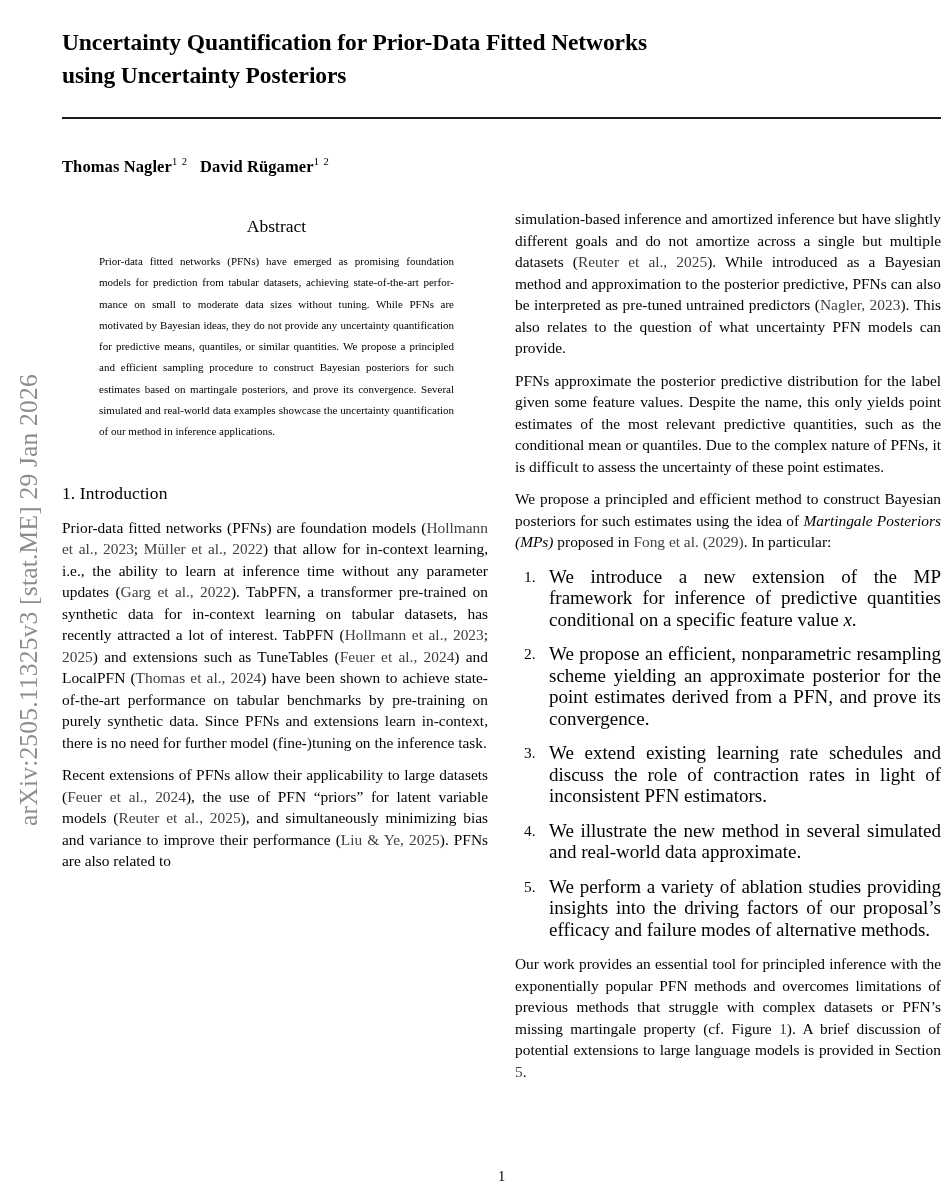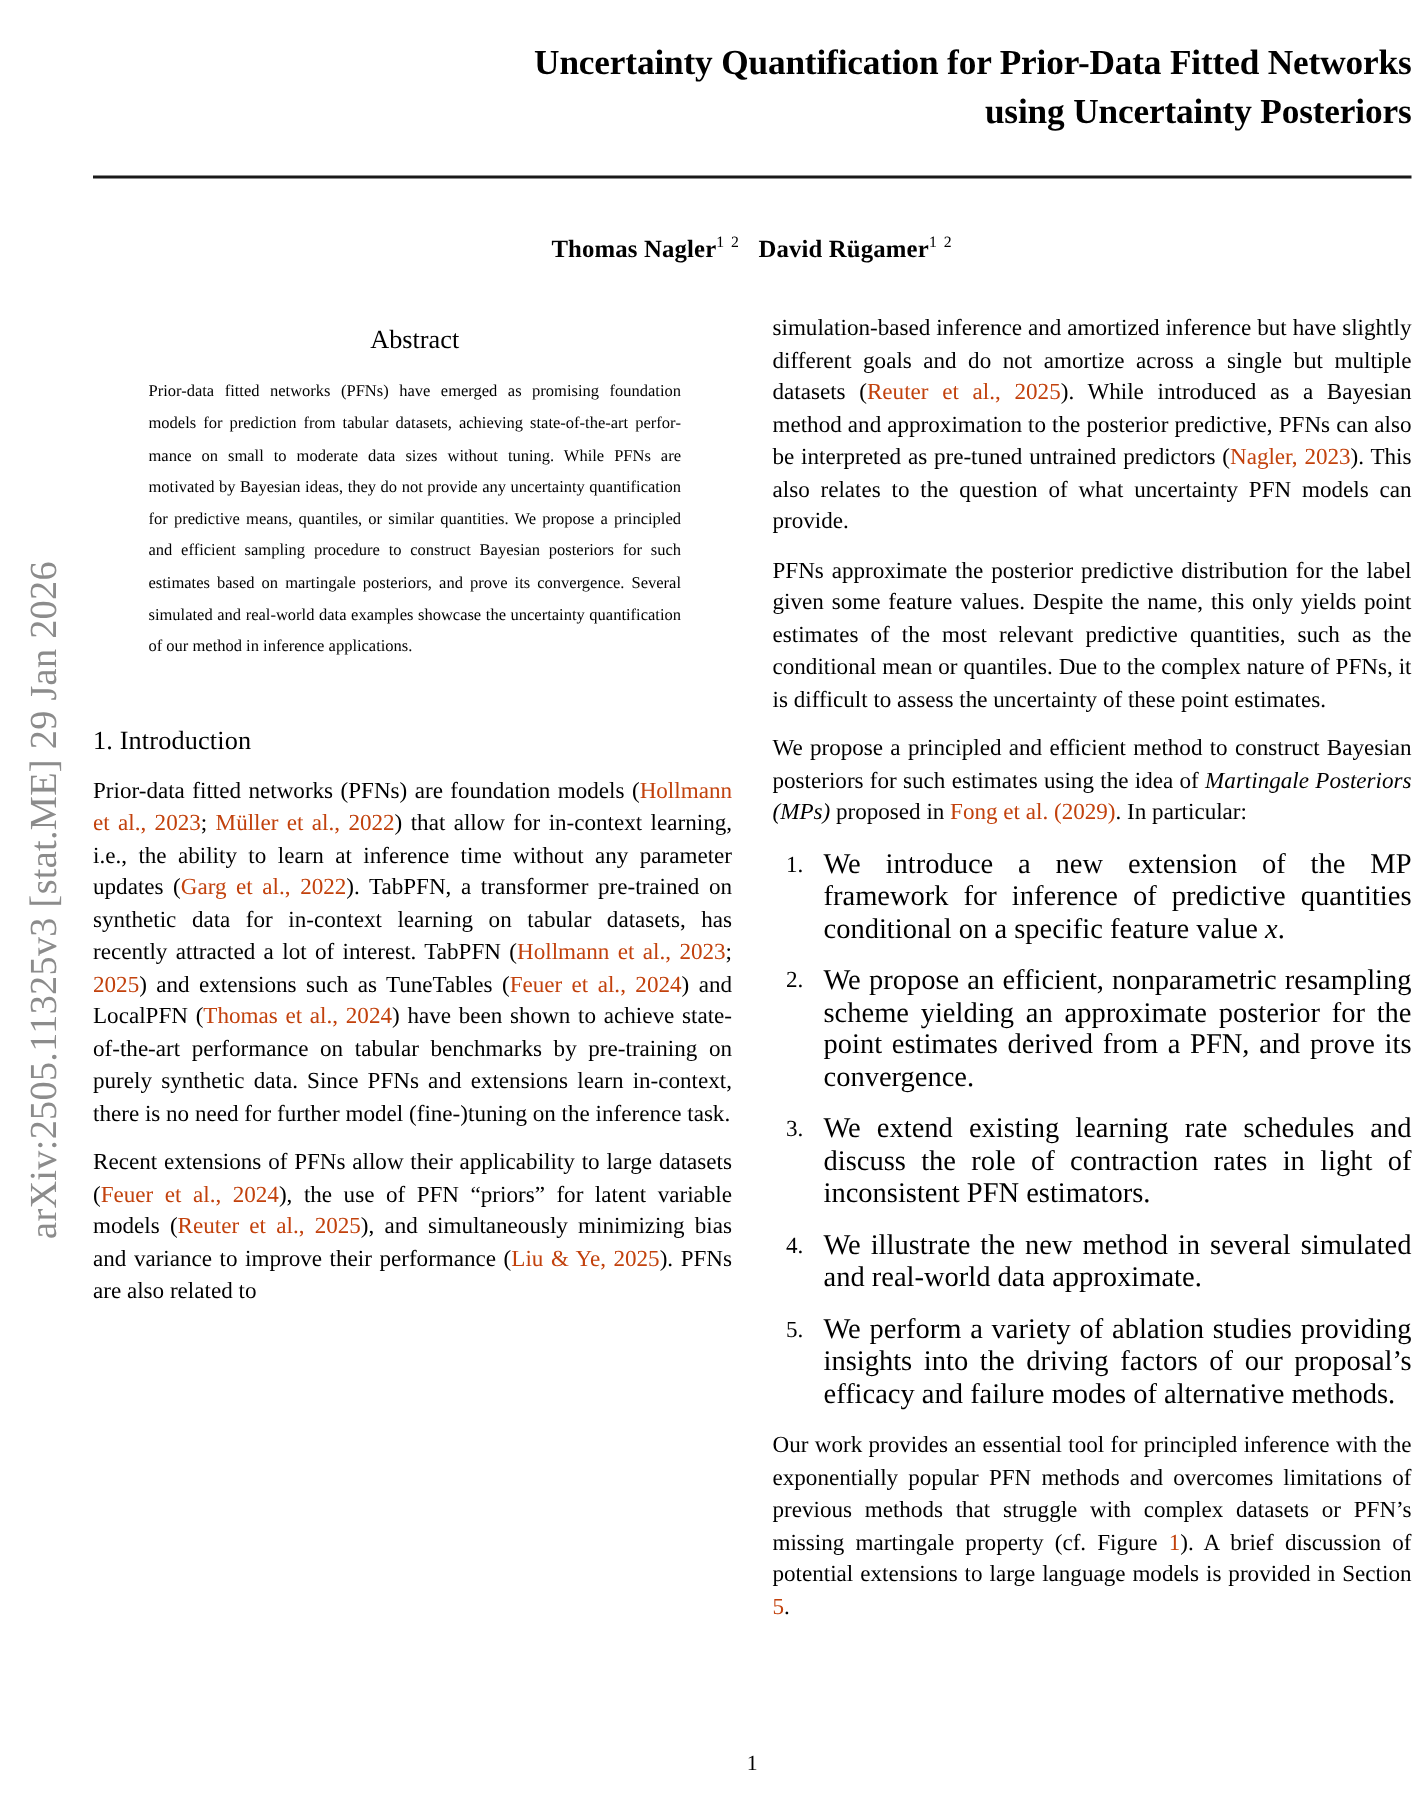--- a/index.html
+++ b/index.html
@@ -42,41 +42,41 @@
     position: absolute;
     left: 62px;
     top: 0;
     width: 879px;
     height: 1200px;
   }
 
   
   .title-block {
     padding-top: 26px;
-    text-align: right;
+    text-align: left;
   }
   .paper-title {
     font-size: 23.5px;
     font-weight: bold;
     line-height: 33px;
     letter-spacing: -0.1px;
     margin: 0;
   }
   .title-line2 { display: block; }
 
   .rule-top {
     margin-top: 25px;
     border: 0;
     border-top: 2.2px solid #1a1a1a;
     width: 100%;
     height: 0;
   }
 
   .authors {
-    text-align: center;
+    text-align: left;
     font-size: 16.5px;
     font-weight: bold;
     margin-top: 37px;
     letter-spacing: 0.1px;
   }
   .authors sup {
     font-size: 10.5px;
     font-weight: normal;
     vertical-align: super;
     letter-spacing: 1px;
@@ -131,21 +131,21 @@
     font-size: 15.4px;
     line-height: 21.5px;
     text-align: justify;
     text-justify: inter-word;
     margin: 0 0 11px 0;
     hyphens: manual;
   }
   p.body.tight { margin-bottom: 0; }
 
   a.cite, .cite {
-    color: #c2410c;
+    color: #404040;
     text-decoration: none;
   }
   .mathit { font-style: italic; }
   .em { font-style: italic; }
 
   
   ol.contrib {
     margin: 13px 0 0 0;
     padding-left: 0;
     list-style: none;

